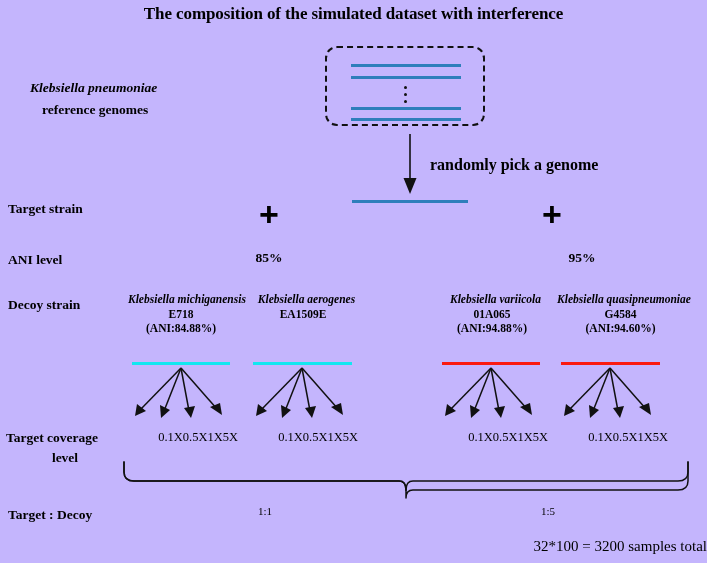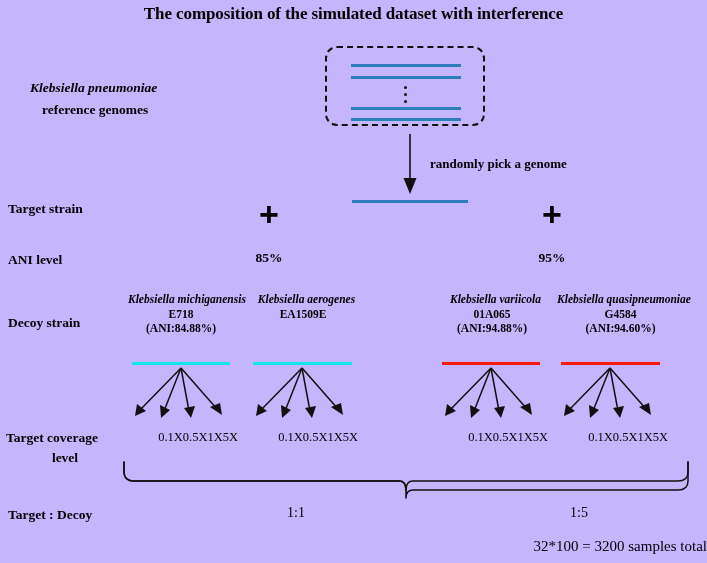--- a/index.html
+++ b/index.html
@@ -94,54 +94,54 @@
   .cov-row {
     display: flex;
     justify-content: flex-end;
     font-size: 12.5px;
     font-weight: normal;
   }
   .cov-label { white-space: nowrap; }
 
   
   .ratio {
-    font-size: 14px;
-    text-align: right;
+    font-size: 11px;
+    text-align: center;
     width: 80px;
   }
   #total-label {
     left: 0; top: 538px;
     width: 707px;
     text-align: right;
     font-size: 15px;
     font-weight: normal;
   }
   #pick-label {
     left: 430px; top: 156px;
-    font-size: 13px;
+    font-size: 16px;
     font-weight: bold;
     white-space: nowrap;
   }
   svg { display: block; overflow: visible; }
 </style>
 </head>
 <body>
 
 <div id="figure">
 
   <div class="abs" id="title">The composition of the simulated dataset with interference</div>
 
   <div class="abs row-label italic" style="left:30px; top:78px;">Klebsiella pneumoniae</div>
   <div class="abs row-label" style="left:42px; top:100px;">reference genomes</div>
 
   <div class="abs row-label" style="left:8px; top:199px;">Target strain</div>
 
   <div class="abs row-label" style="left:8px; top:250px;">ANI level</div>
 
-  <div class="abs row-label" style="left:8px; top:313px;">Decoy strain</div>
+  <div class="abs row-label" style="left:8px; top:295px;">Decoy strain</div>
 
   <div class="abs row-label" style="left:6px; top:428px; width:118px; text-align:left;">Target coverage</div>
   <div class="abs row-label" style="left:8px; top:505px;">Target :  Decoy</div>
 
   <div class="abs row-label center" style="left:6px; top:448px; width:118px;">level</div>
 
   <div class="abs" id="ref-box"></div>
   <div class="abs genome-bar" style="left:351px; top:64px; width:110px;"></div>
   <div class="abs genome-bar" style="left:351px; top:76px; width:110px;"></div>
   <div class="abs vdot" style="left:404px; top:86px;"></div>
@@ -157,21 +157,21 @@
     </svg>
   </div>
   <div class="abs" id="pick-label">randomly pick a genome</div>
 
   <div class="abs genome-bar" style="left:352px; top:200px; width:116px; height:3px;"></div>
 
   <div class="abs plus" style="left:255px; top:197px; width:28px; text-align:center;">+</div>
   <div class="abs plus" style="left:538px; top:197px; width:28px; text-align:center;">+</div>
 
   <div class="abs ani-pct" style="left:239px; top:250px;">85%</div>
-  <div class="abs ani-pct" style="left:522px; top:250px;">95%</div>
+  <div class="abs ani-pct" style="left:552px; top:250px;">95%</div>
 
   <div class="abs decoy-caption" style="left:121px; top:292px; width:120px;">
     <div class="sp">Klebsiella michiganensis</div>
     <div>E718</div>
     <div>(ANI:84.88%)</div>
   </div>
   <div class="abs decoy-bar cyan" style="left:132px; top:362px; width:98px;"></div>
   <div class="abs" style="left:127px; top:366px;">
     <svg width="108" height="60" viewBox="0 0 108 60">
       <g stroke="#111" stroke-width="1.5" fill="none">

